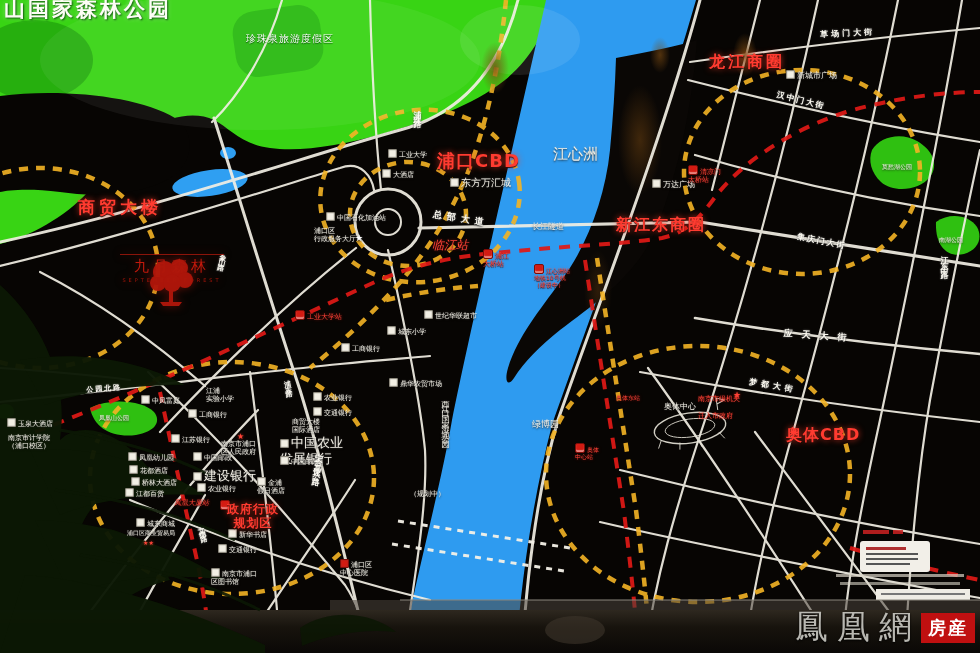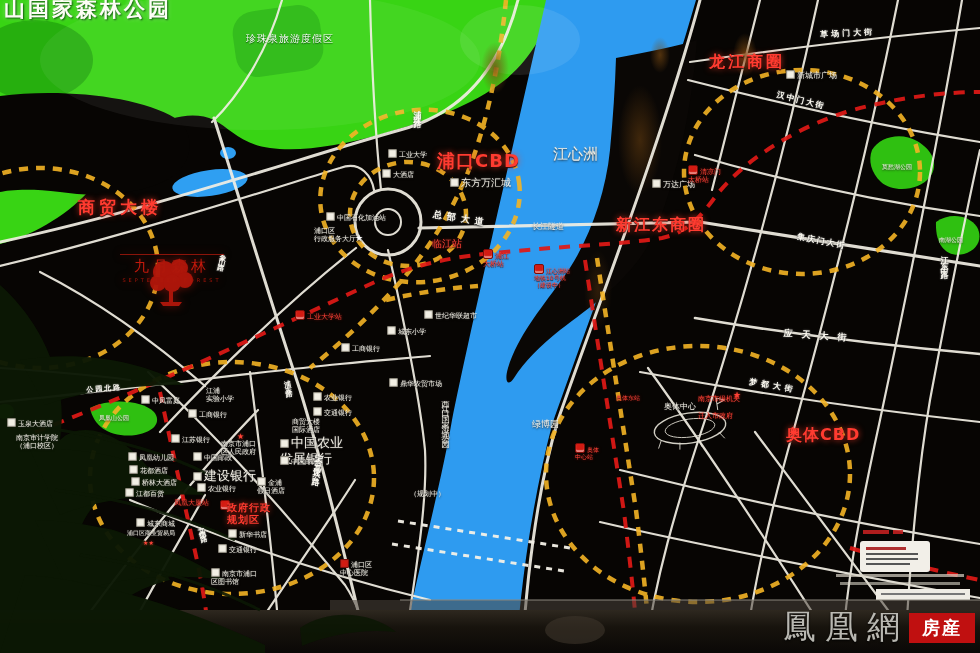--- a/index.html
+++ b/index.html
@@ -28,21 +28,21 @@
   .pearl{color:#fff;font-size:10px;letter-spacing:1px;text-shadow:0 1px 1px rgba(0,70,0,.9);}
   .gov-note{color:#ff4438;font-size:7px;line-height:1.25;text-shadow:0 0 2px rgba(255,40,30,.6);}
   .logo{position:absolute;width:120px;text-align:center;filter:drop-shadow(0 0 4px rgba(180,20,10,.55));}
   .logo-name{font-family:"DejaVu Serif","Liberation Serif",serif;color:#c2190c;font-size:15px;
         letter-spacing:4px;border-top:1px solid rgba(170,25,12,.8);padding-top:2px;margin:0 8px;}
   .logo-latin{color:#a61408;font-size:5px;letter-spacing:3px;margin-top:1px;}
   .wm{position:absolute;right:5px;bottom:3px;text-align:right;z-index:9;}
   .wm-brand{font-family:"DejaVu Serif","Liberation Serif",serif;font-size:33px;
         color:rgba(210,208,202,.88);letter-spacing:9px;text-shadow:0 1px 2px #000;vertical-align:middle;}
   .wm-tag{display:inline-block;background:#c01010;color:#fff;font-weight:bold;font-size:18px;
-        letter-spacing:2px;padding:3px 13px;vertical-align:middle;margin-left:0;}
+        letter-spacing:2px;padding:3px 7px;vertical-align:middle;margin-left:0;}
   .wm-url{font-weight:bold;font-size:21px;color:#c7c4bd;letter-spacing:1px;margin-top:-2px;
         text-shadow:0 1px 2px #000;}
 </style>
 </head>
 <body>
 
 <div id="stage">
 
 <svg id="base" width="980" height="653" viewBox="0 0 980 653">
   <defs>
@@ -218,21 +218,21 @@
       <span class="lbl " style="left: 389px; top: 378px; font-size: 7px;"><i class="ic lm"></i>鼎华农贸市场</span>
       <span class="lbl " style="left: 341px; top: 343px; font-size: 7px;"><i class="ic lm"></i>工商银行</span>
       <span class="lbl " style="left: 313px; top: 392px; font-size: 7px;"><i class="ic lm"></i>农业银行</span>
       <span class="lbl " style="left: 313px; top: 407px; font-size: 7px;"><i class="ic lm"></i>交通银行</span>
       <span class="lbl " style="left: 206px; top: 387px; font-size: 7px;">江浦
 实验小学</span>
       <span class="lbl " style="left: 188px; top: 409px; font-size: 7px;"><i class="ic lm"></i>工商银行</span>
       <span class="lbl " style="left: 171px; top: 434px; font-size: 7px;"><i class="ic lm"></i>江苏银行</span>
       <span class="lbl " style="left: 141px; top: 395px; font-size: 7px;"><i class="ic lm"></i>中凤富庭</span>
       <span class="lbl " style="left: 7px; top: 418px; font-size: 7px;"><i class="ic lm"></i>玉泉大酒店</span>
-      <span class="lbl " style="left: 16px; top: 434px; font-size: 7px;">南京审计学院
+      <span class="lbl " style="left: 8px; top: 434px; font-size: 7px;">南京审计学院
 （浦口校区）</span>
       <span class="lbl " style="left: 128px; top: 452px; font-size: 7px;"><i class="ic lm"></i>凤凰幼儿园</span>
       <span class="lbl " style="left: 129px; top: 465px; font-size: 7px;"><i class="ic lm"></i>花都酒店</span>
       <span class="lbl " style="left: 131px; top: 477px; font-size: 7px;"><i class="ic lm"></i>桥林大酒店</span>
       <span class="lbl " style="left: 125px; top: 488px; font-size: 7px;"><i class="ic lm"></i>江都百货</span>
       <span class="lbl " style="left: 292px; top: 418px; font-size: 7px;">商贸大楼
 国际酒店</span>
       <span class="lbl " style="left: 280px; top: 435px; font-size: 13px;"><i class="ic lm"></i>中国农业
 发展银行</span>
       <span class="lbl " style="left: 280px; top: 456px; font-size: 7px;"><i class="ic lm"></i>中国邮政</span>
@@ -256,32 +256,32 @@
       <span class="lbl " style="left: 664px; top: 402px; font-size: 8px;">奥体中心</span>
       <span class="lbl " style="left: 99px; top: 414px; font-size: 6px;">凤凰山公园</span>
       <span class="lbl " style="left: 882px; top: 163px; font-size: 6px;">莫愁湖公园</span>
       <span class="lbl " style="left: 939px; top: 236px; font-size: 6px;">南湖公园</span>
       <span class="lbl " style="left: 553px; top: 145px; font-size: 15px;">江心洲</span>
       <span class="lbl " style="left: 532px; top: 222px; font-size: 8px;">长江隧道</span>
       <span class="lbl " style="left: 532px; top: 419px; font-size: 9px;">绿博园</span>
       <span class="lbl " style="left: 410px; top: 490px; font-size: 7px;">（规划中）</span>
       <span class="lbl v" style="left: 440px; top: 394px; font-size: 8px;">西江口国家湿地公园</span>
       <span class="lbl red" style="left: 295px; top: 310px; font-size: 7px;"><i class="ic st"></i>工业大学站</span>
-      <span class="lbl red" style="left: 432px; top: 238px; font-size: 10px;">临江站</span>
+      <span class="lbl red" style="left: 432px; top: 238px; font-size: 12px; font-style: italic;">临江站</span>
       <span class="lbl red" style="left: 483px; top: 249px; font-size: 7px;"><i class="ic st"></i>浦江
 大桥站</span>
       <span class="lbl red" style="left: 534px; top: 264px; font-size: 6px;"><i class="ic st"></i>江心洲站
 地铁10号线
 （建设中）</span>
       <span class="lbl red" style="left: 688px; top: 165px; font-size: 7px;"><i class="ic st"></i>清凉门
 大桥站</span>
       <span class="lbl red" style="left: 616px; top: 394px; font-size: 6px;">奥体东站</span>
       <span class="lbl red" style="left: 575px; top: 443px; font-size: 6px;"><i class="ic st"></i>奥体
 中心站</span>
-      <span class="lbl red" style="left: 174px; top: 499px; font-size: 7px;">凤凰大厦站</span>
+      <span class="lbl red" style="left: 174px; top: 499px; font-size: 7px; font-style: italic;">凤凰大厦站</span>
       <span class="lbl " style="left: 220px; top: 500px;"><i class="ic st"></i></span>
       <span class="lbl redstar" style="left: 733px; top: 390px; font-size: 9px;">★</span>
       <span class="lbl road" style="left: 434px; top: 209px; font-size: 9px; letter-spacing: 5px; transform: rotate(9deg);">总部大道</span>
       <span class="lbl road" style="left: 820px; top: 30px; font-size: 8px; letter-spacing: 3px; transform: rotate(-3deg);">草场门大街</span>
       <span class="lbl road" style="left: 778px; top: 90px; font-size: 8px; letter-spacing: 2px; transform: rotate(14deg);">汉中门大街</span>
       <span class="lbl road" style="left: 798px; top: 232px; font-size: 8px; letter-spacing: 2px; transform: rotate(11deg);">集庆门大街</span>
       <span class="lbl road" style="left: 784px; top: 328px; font-size: 9px; letter-spacing: 9px; transform: rotate(4deg);">应天大街</span>
       <span class="lbl road" style="left: 750px; top: 377px; font-size: 8px; letter-spacing: 4px; transform: rotate(10deg);">梦都大街</span>
       <span class="lbl road v" style="left: 939px; top: 250px; font-size: 8px;">江东中路</span>
       <span class="lbl road v" style="left: 315px; top: 446px; font-size: 8px; transform: rotate(8deg);">宁合高速公路</span>
@@ -293,21 +293,21 @@
     </div>
 
 <div class="overlay">
   <div class="lbl forest-title" style="left:4px;top:-3px">山国家森林公园</div>
   <div class="lbl pearl" style="left:246px;top:33px">珍珠泉旅游度假区</div>
   <div class="lbl zone" style="left:78px;top:197px;font-size:17px;letter-spacing:4px">商贸大楼</div>
   <div class="lbl zone" style="left:437px;top:150px;font-size:18px;letter-spacing:1px">浦口CBD</div>
   <div class="lbl zone" style="left:709px;top:52px;letter-spacing:3px">龙江商圈</div>
   <div class="lbl zone" style="left:616px;top:215px">新江东商圈</div>
   <div class="lbl zone" style="left:786px;top:425px;letter-spacing:1px">奥体CBD</div>
-  <div class="lbl zone" style="left:227px;top:502px;font-size:10px;text-align:left;letter-spacing:1px">政府行政
+  <div class="lbl zone" style="left:227px;top:502px;font-size:12px;text-align:center;letter-spacing:1px">政府行政
 规划区</div>
   <div class="lbl gov-note" style="left:698px;top:386px">
     <span>南京市级机关</span><br>
     <span>迁入市政府</span>
   </div>
 
   <div class="logo" style="left:112px;top:254px">
     <svg width="120" height="56" viewBox="0 0 120 56">
       <g fill="#b0170b" opacity="0.95">
         <circle cx="52" cy="18" r="11"></circle>

